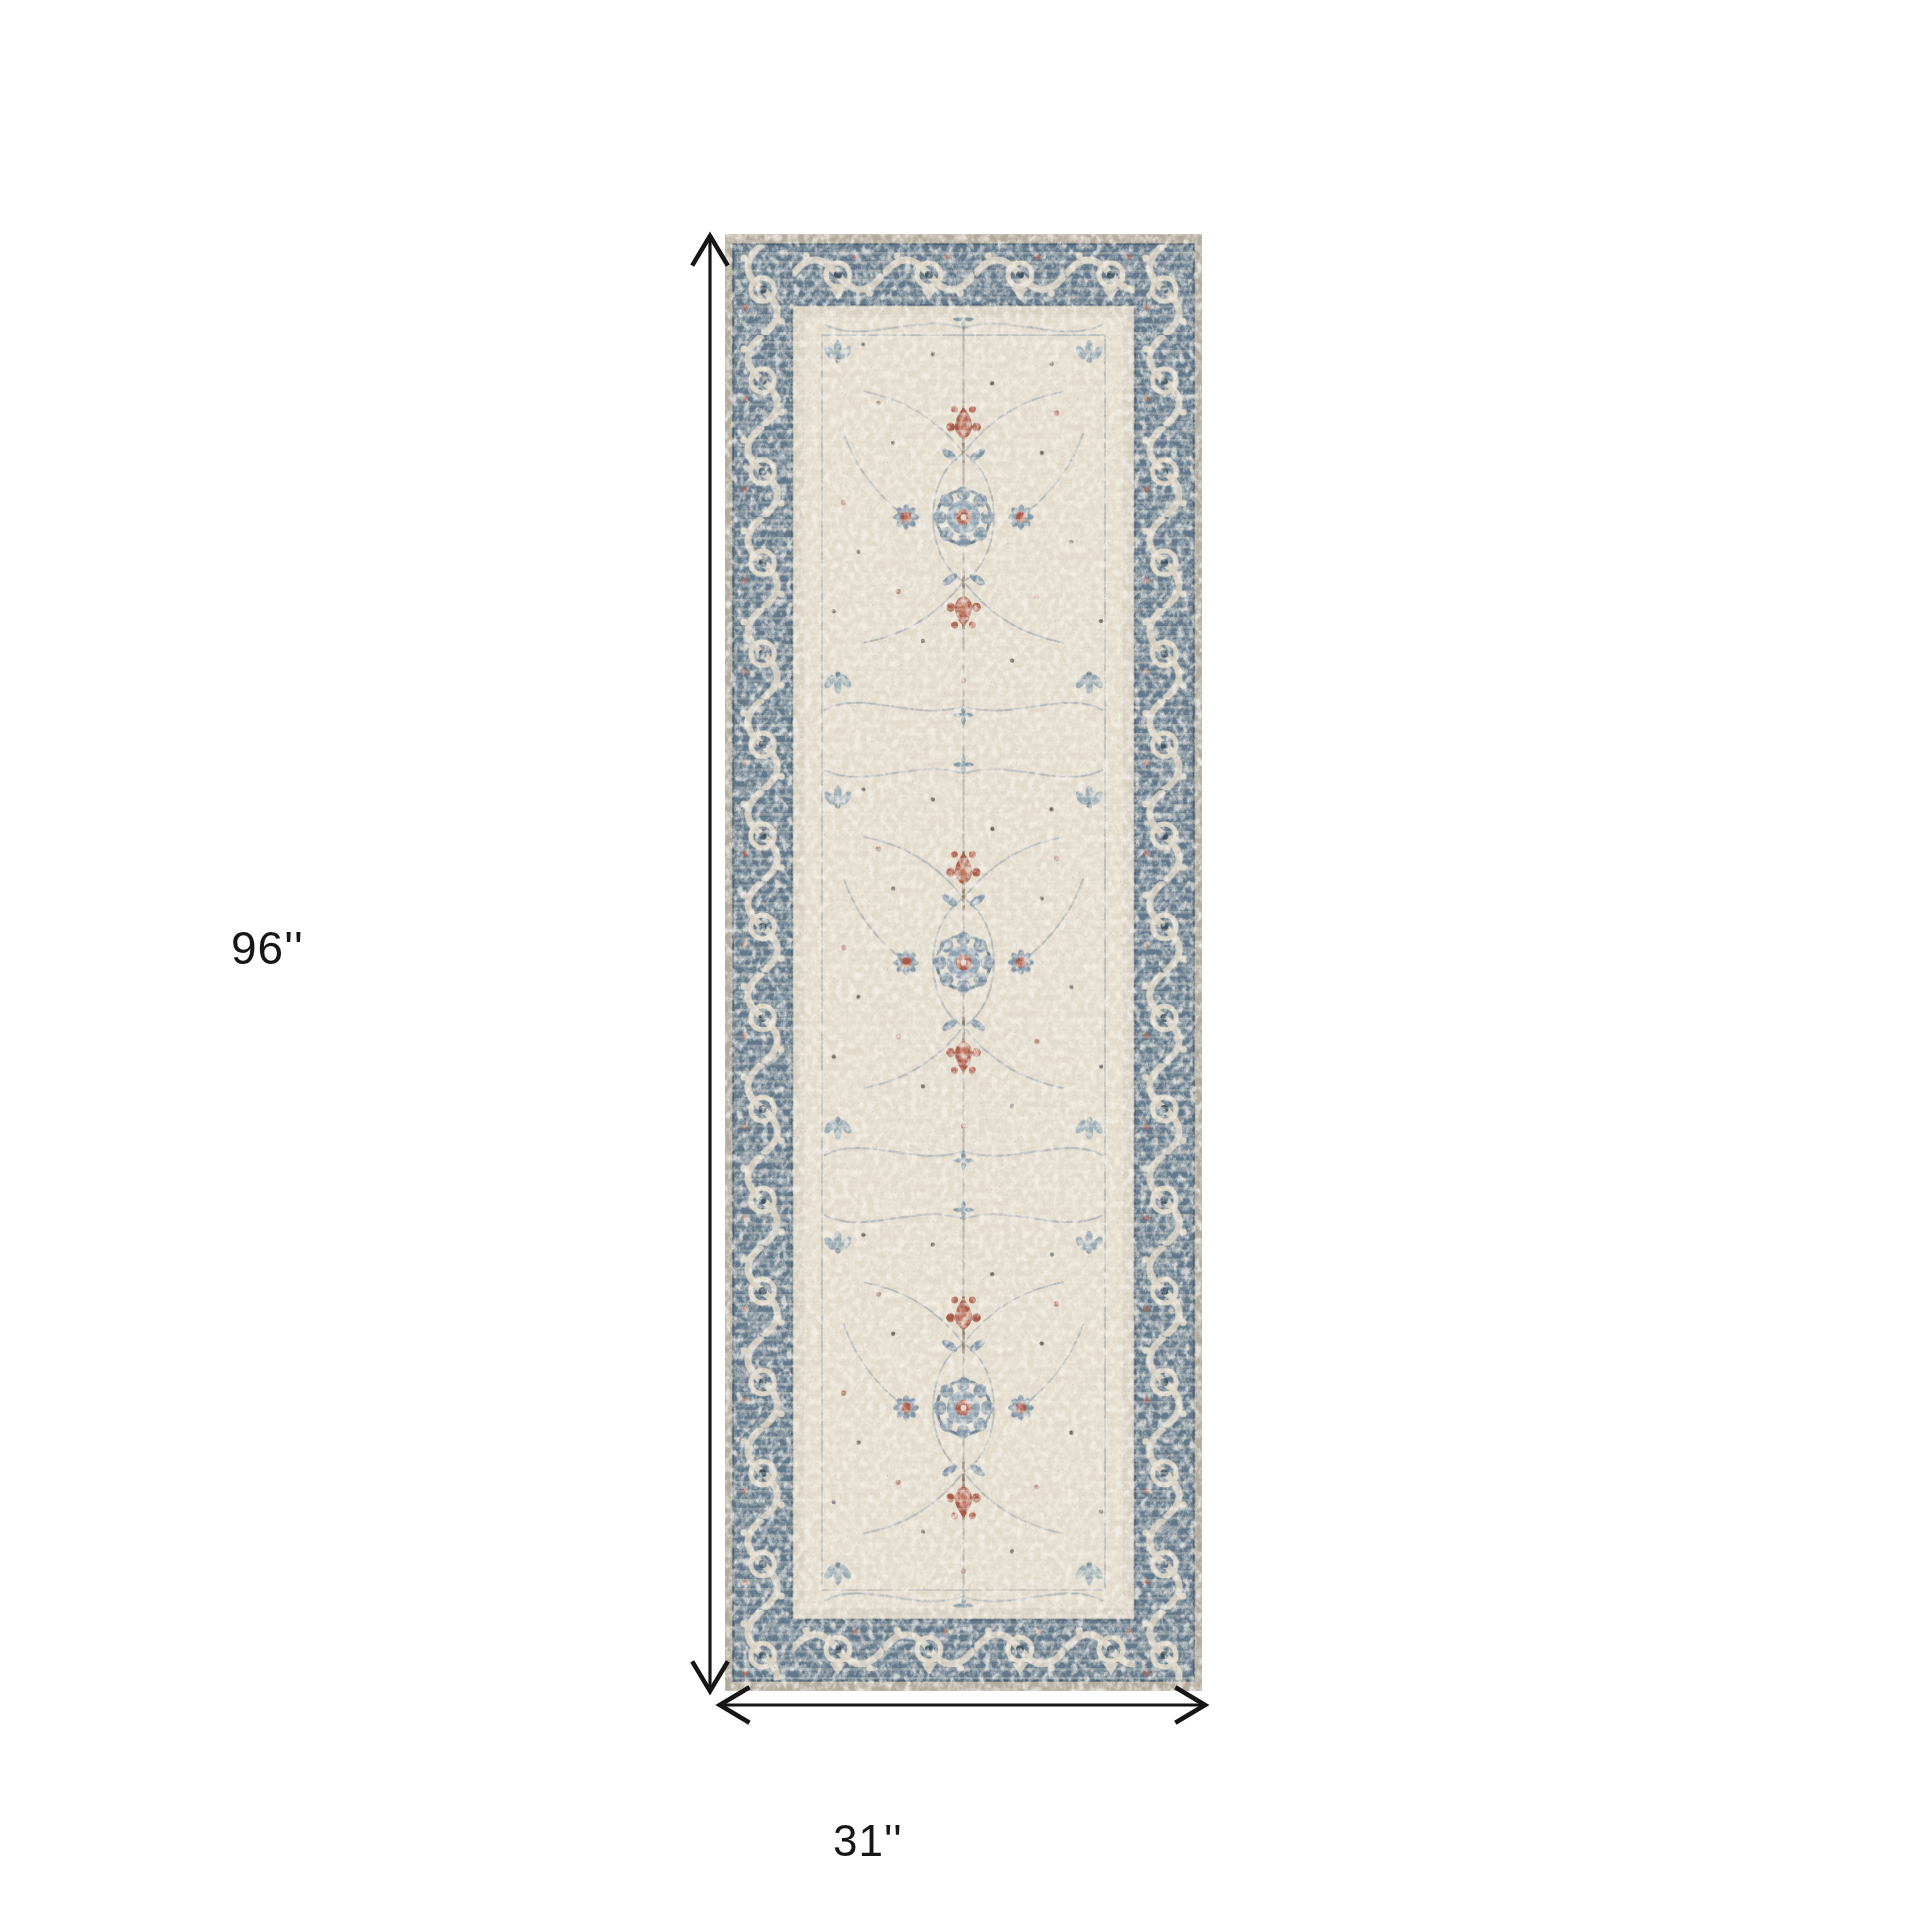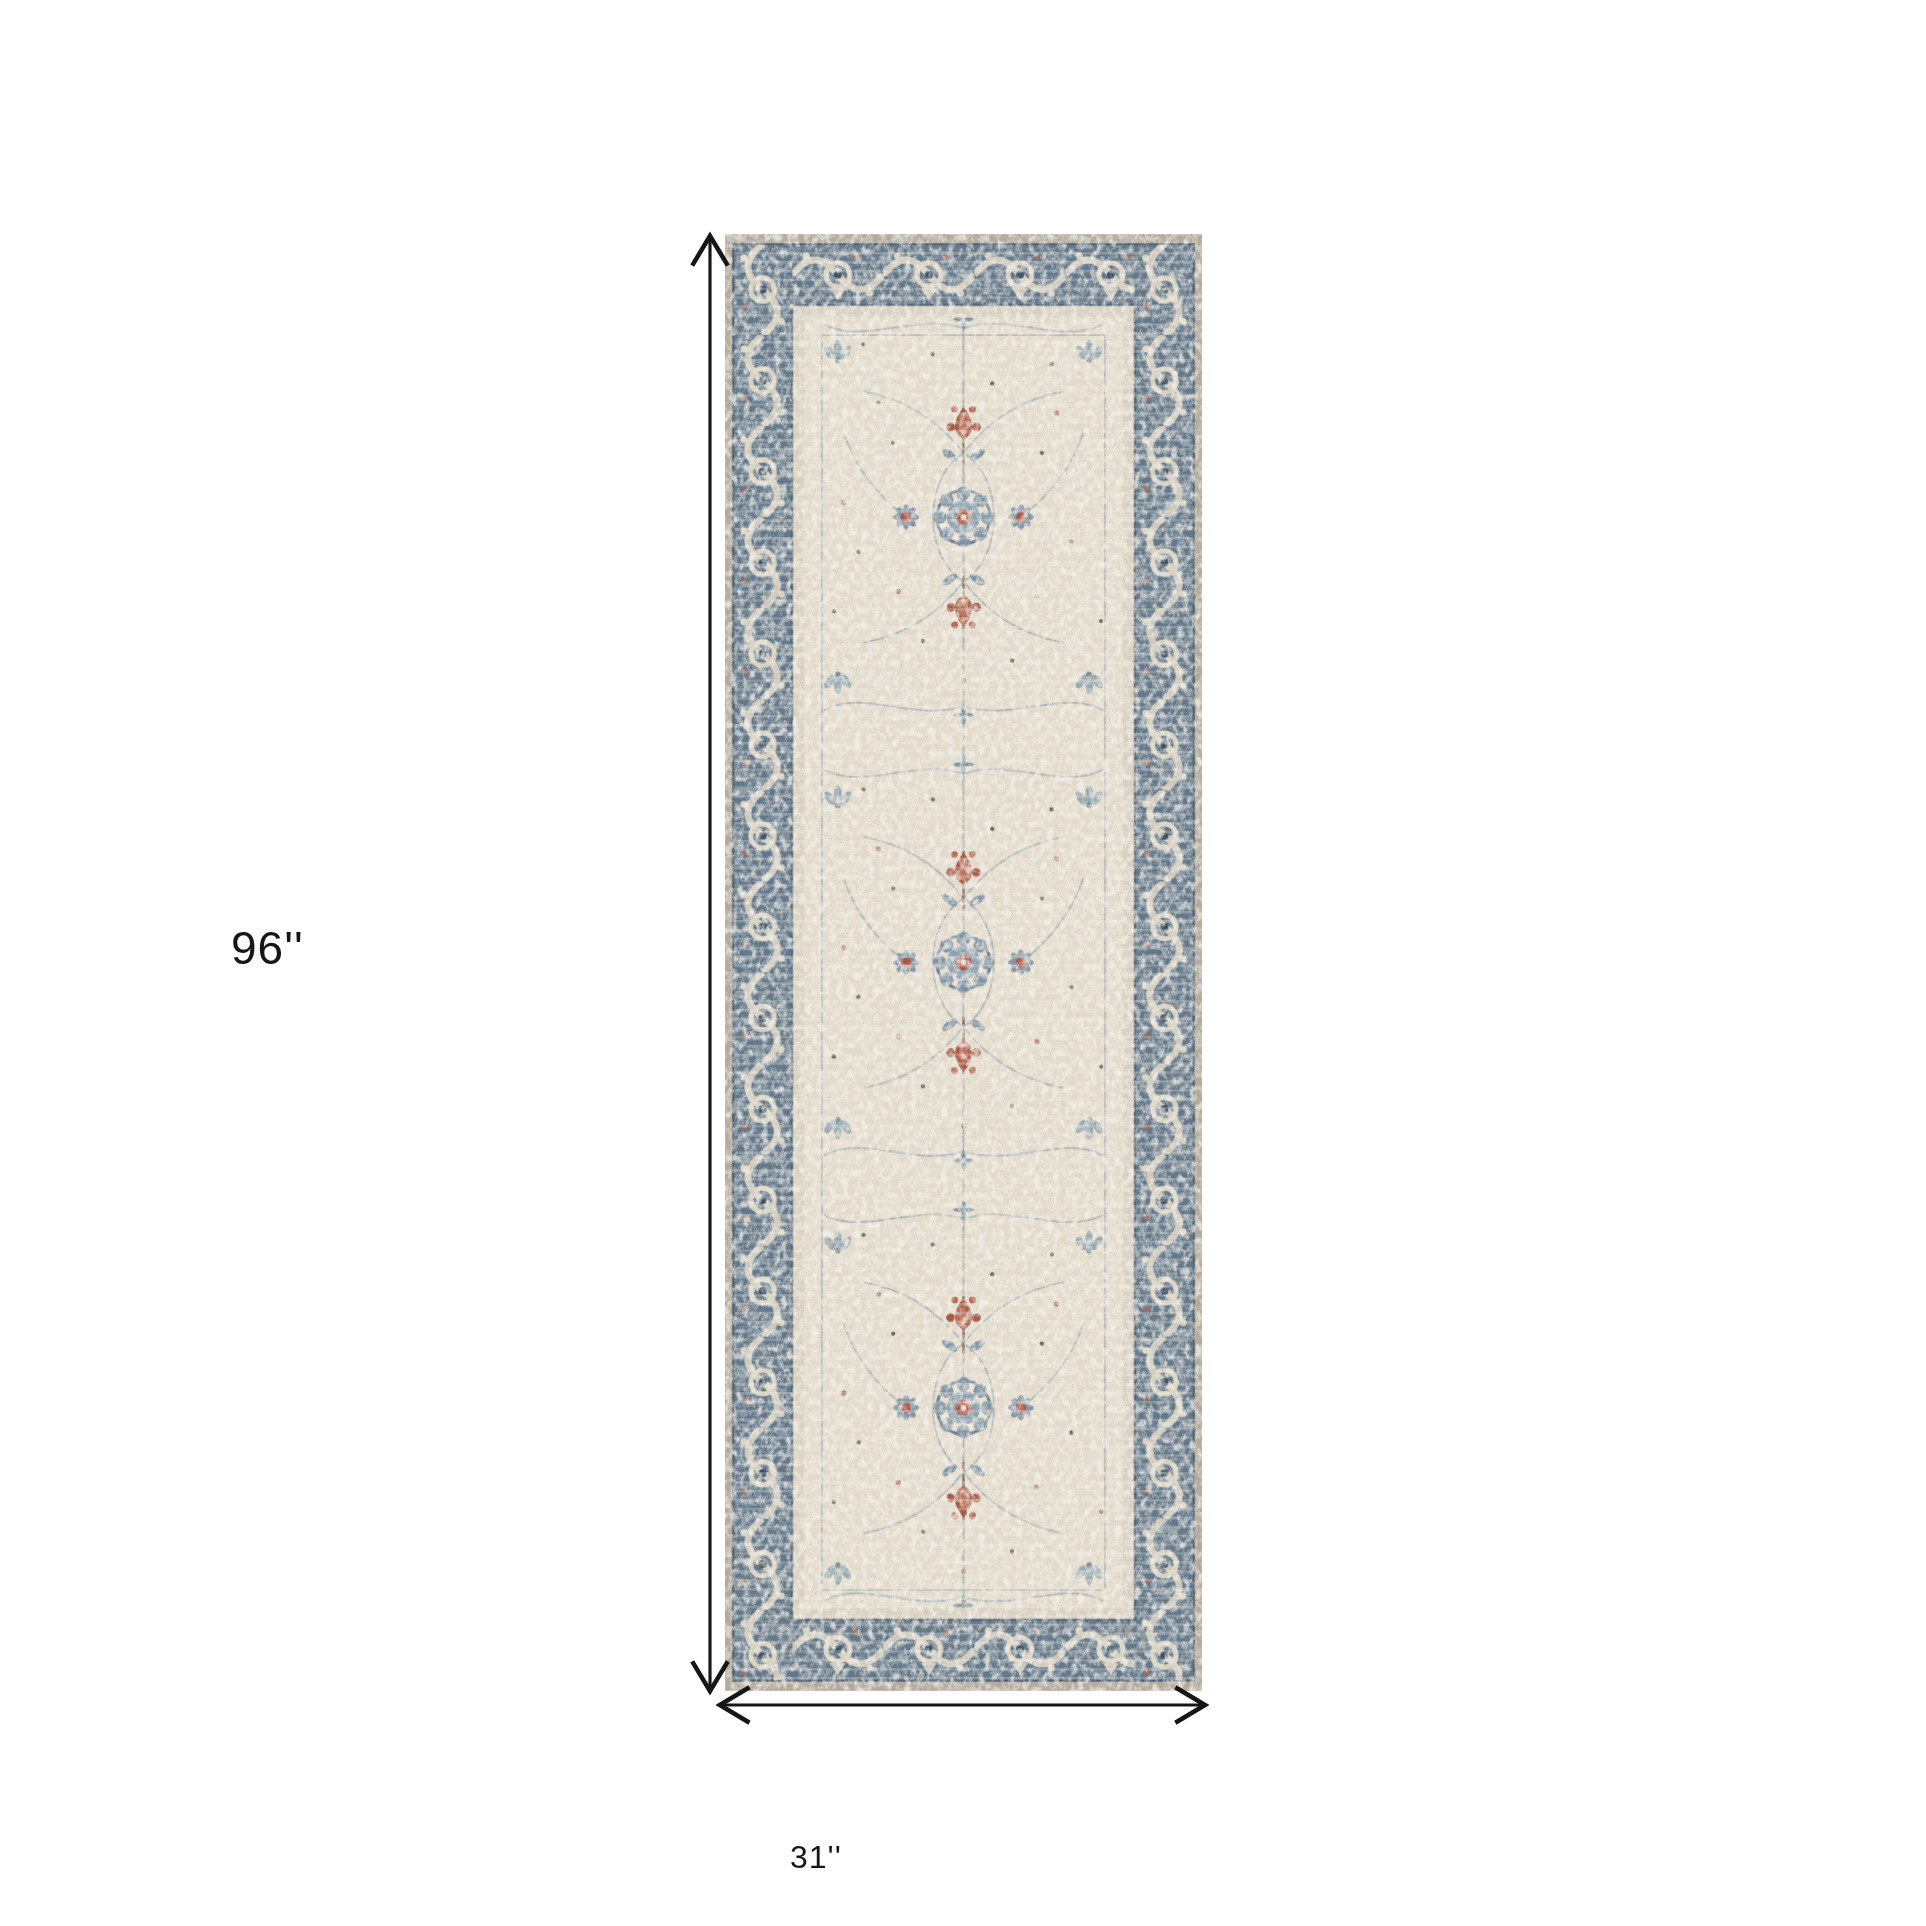--- a/index.html
+++ b/index.html
@@ -30,21 +30,21 @@
   .v-arrow { left: 687px; top: 230px; }
   .h-arrow { left: 696px; top: 1682px; }
   .dim-label {
     position: absolute;
     color: #161616;
     line-height: 1;
     letter-spacing: 1px;
     white-space: nowrap;
   }
   .height-label { left: 231px; top: 925px; font-size: 46px; }
-  .width-label  { left: 790px; top: 1819px; font-size: 32px; margin-top: 22px; }
+  .width-label  { left: 833px; top: 1819px; font-size: 44px; }
 </style>
 </head>
 <body>
 
 <div class="canvas">
 
   <div class="rug">
     <svg width="477" height="1457" viewBox="0 0 482 1472" xmlns="http://www.w3.org/2000/svg">
       <defs>
 

